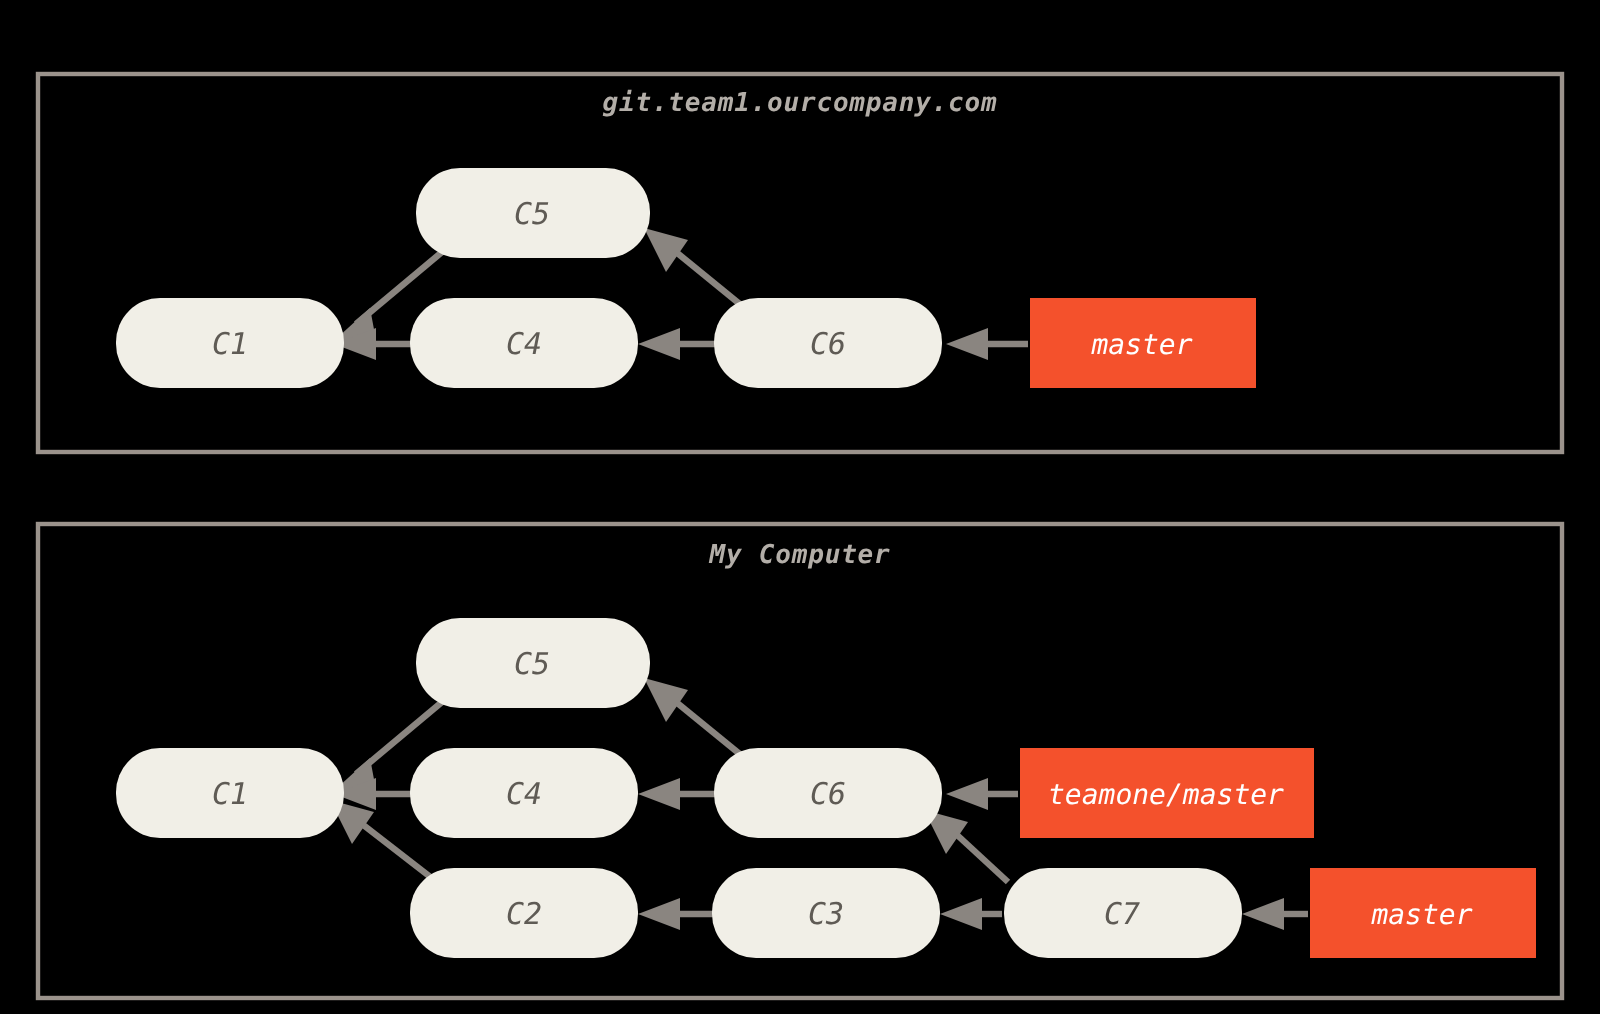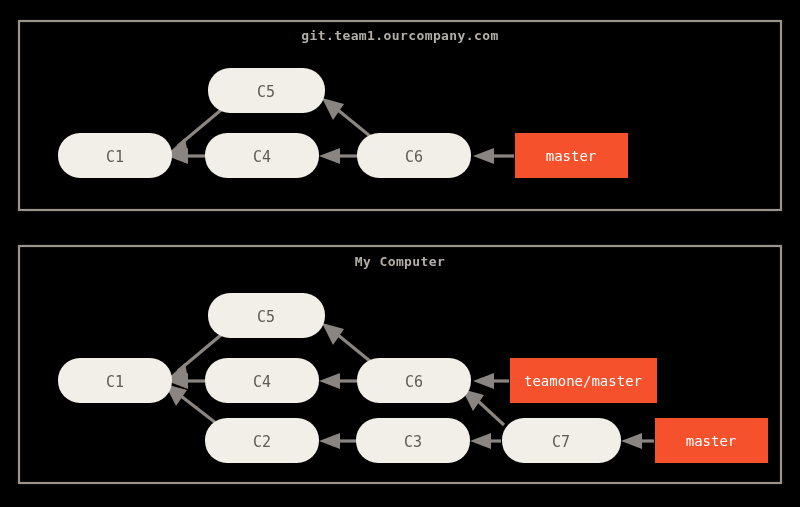--- a/index.html
+++ b/index.html
@@ -9,23 +9,24 @@
   }
   body {
     width: 800px;
     height: 507px;
     position: relative;
     overflow: hidden;
     font-family: "DejaVu Sans Mono", "Liberation Mono", monospace;
   }
   #stage {
     position: absolute;
-    left: 0; top: 0;
+    left: 0; top: 16px;
     width: 800px;
     height: 408px;
+    font-style: italic;
   }
   svg#diagram {
     position: absolute;
     left: 0; top: 0;
     width: 800px;
     height: 507px;
     display: block;
   }
   .panel-frame {
     fill: none;

